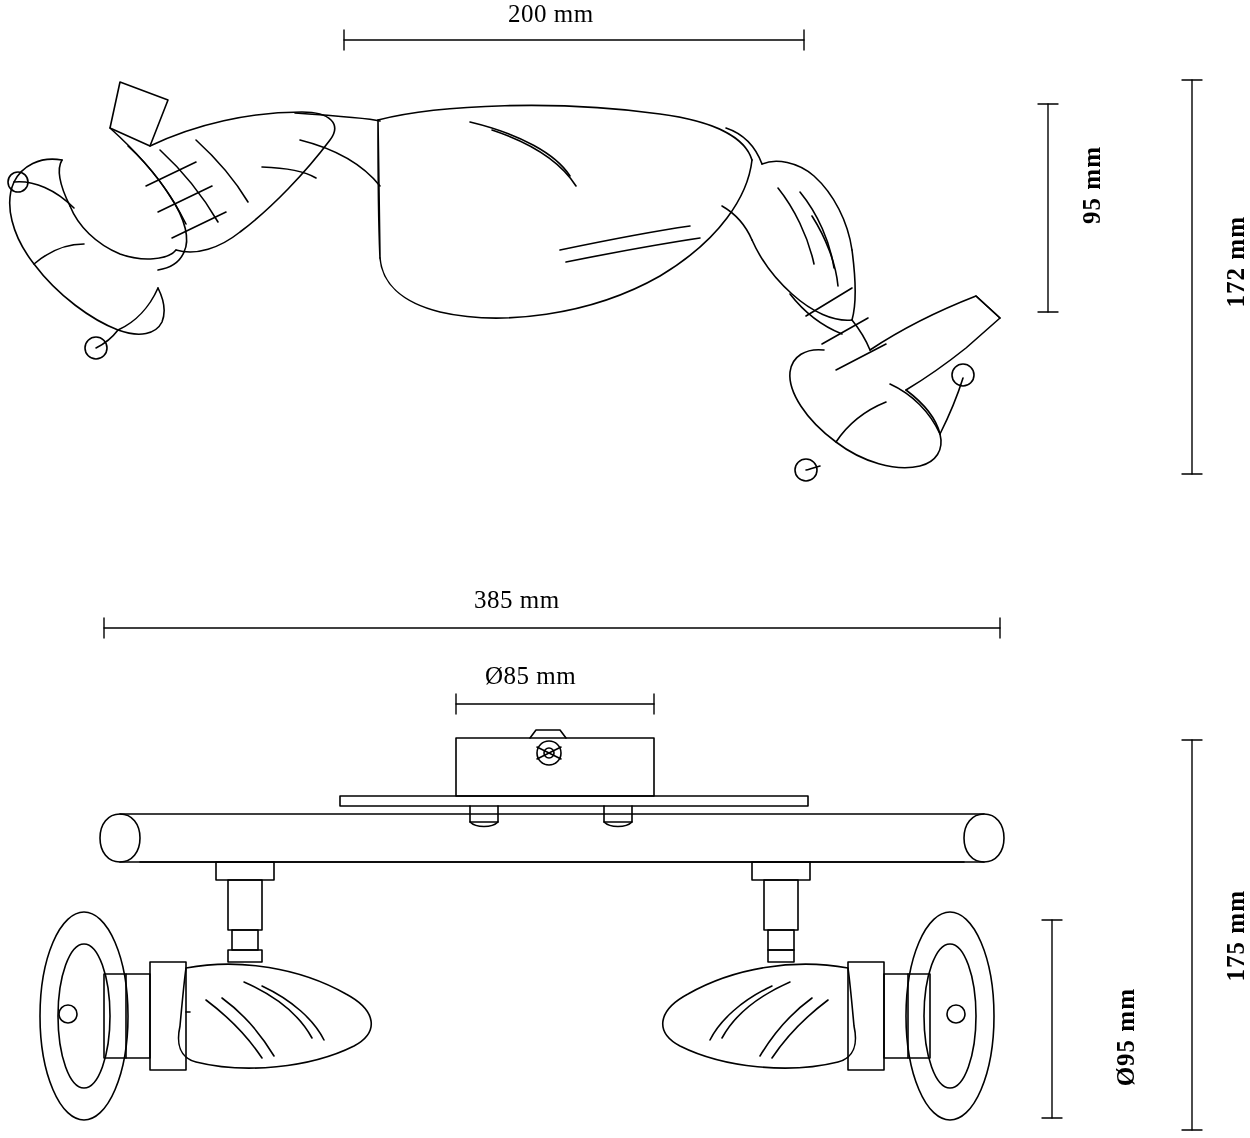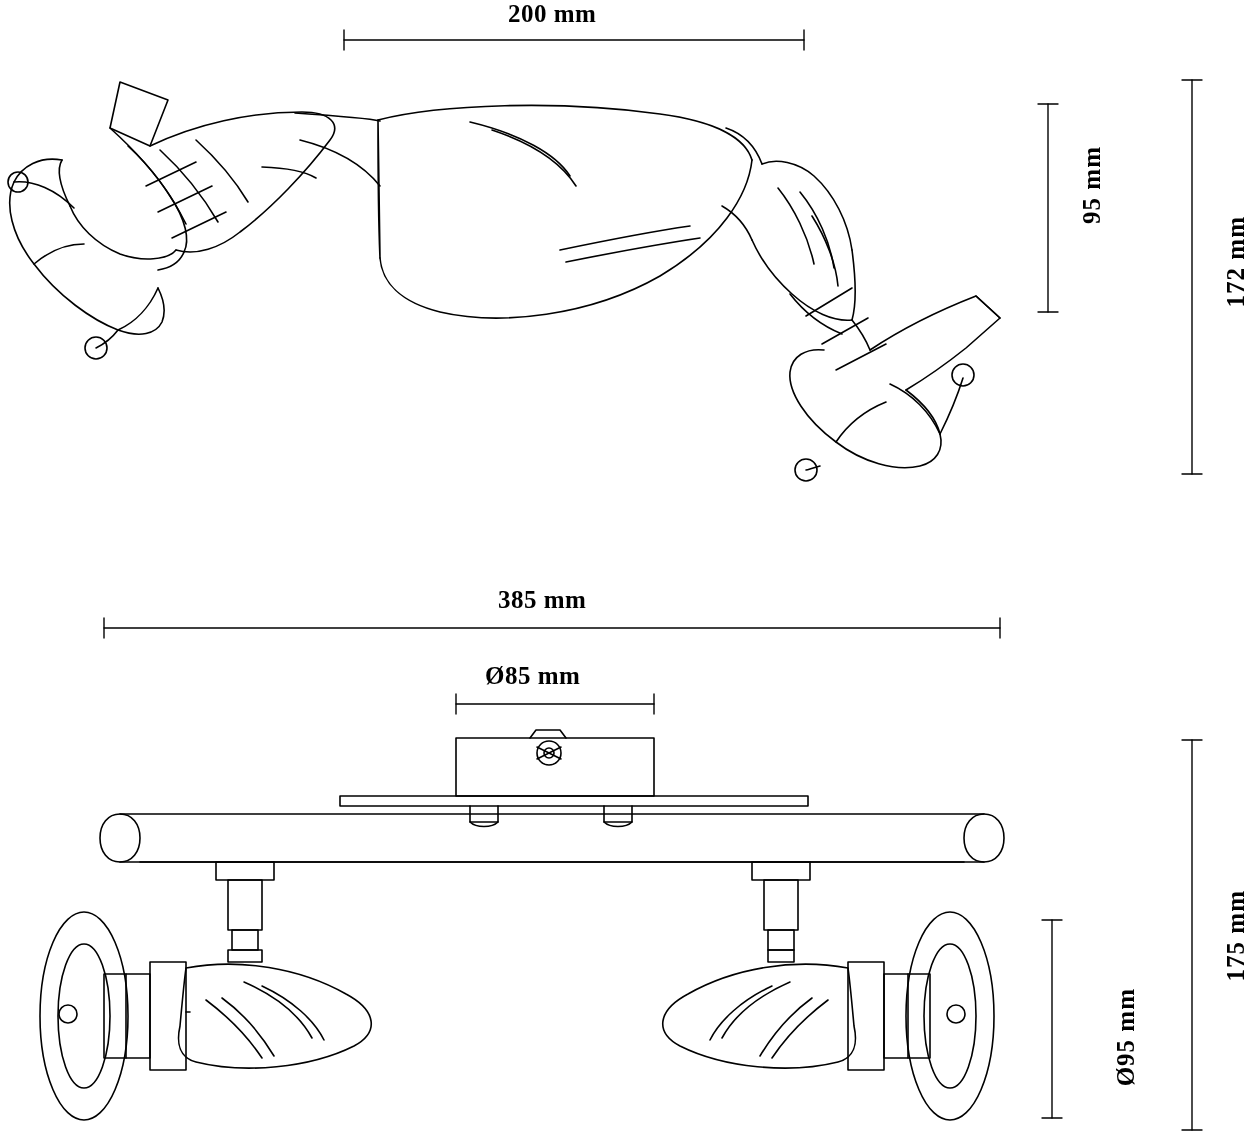--- a/index.html
+++ b/index.html
@@ -23,21 +23,21 @@
   }
   svg.drawing {
     position: absolute;
     left: 0; top: 0;
     width: 1250px;
     height: 1138px;
   }
   .dimlabel {
     position: absolute;
     font-family: "Liberation Serif", serif;
-    font-weight: bold;
+    font-weight: normal;
     color: #000;
     white-space: nowrap;
     letter-spacing: 0.5px;
   }
   .dim-h {
     font-size: 25px;
   }
   .rot {
     writing-mode: vertical-rl;
     text-orientation: mixed;
@@ -232,21 +232,21 @@
       </g>
     </g>
   </svg>
 
   <div class="dimlabel dim-h" style="left:508px; top:0px;">200  mm</div>
 
   <div class="dimlabel rot" style="left:1078px; top:146px;">95 mm</div>
 
   <div class="dimlabel rot" style="left:1222px; top:216px;">172 mm</div>
 
-  <div class="dimlabel dim-h" style="left:498px; top:586px;">385  mm</div>
+  <div class="dimlabel dim-h" style="left:474px; top:586px;">385  mm</div>
 
   <div class="dimlabel dim-h" style="left:485px; top:662px;">Ø85 mm</div>
 
   <div class="dimlabel rot" style="left:1222px; top:890px;">175 mm</div>
 
   <div class="dimlabel rot" style="left:1112px; top:988px;">Ø95  mm</div>
 
 </div>
 
 </body></html>

